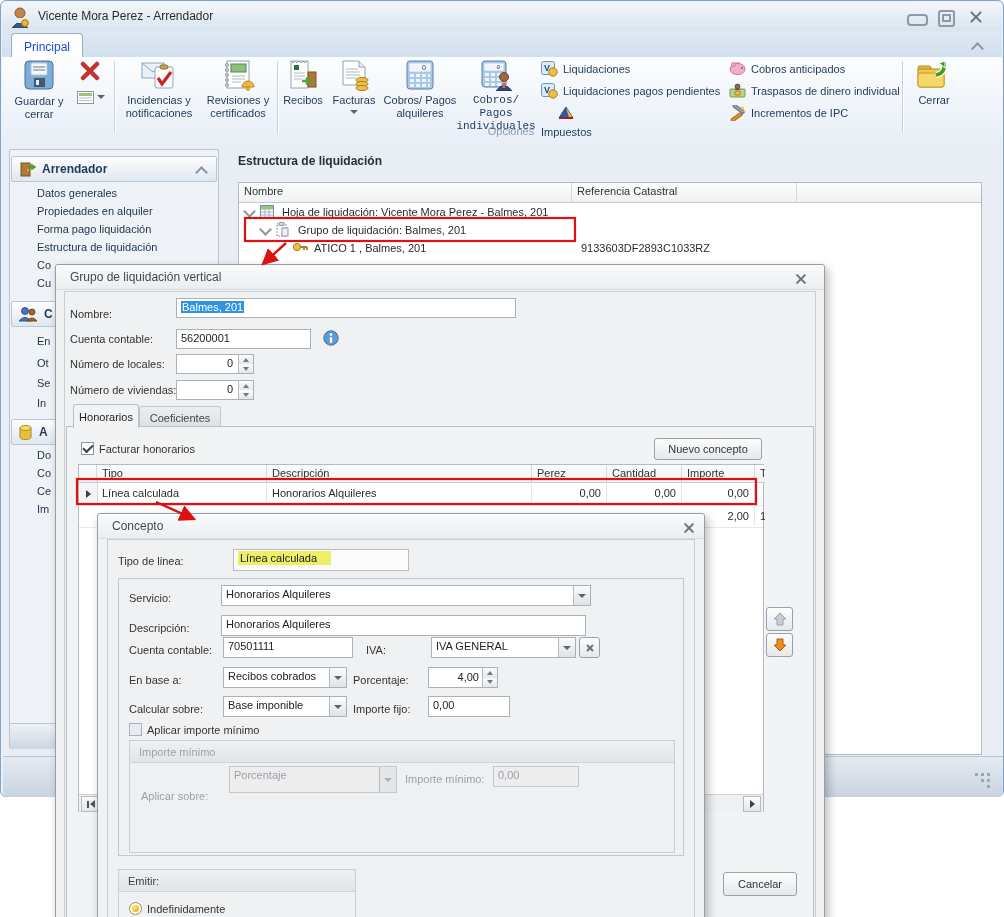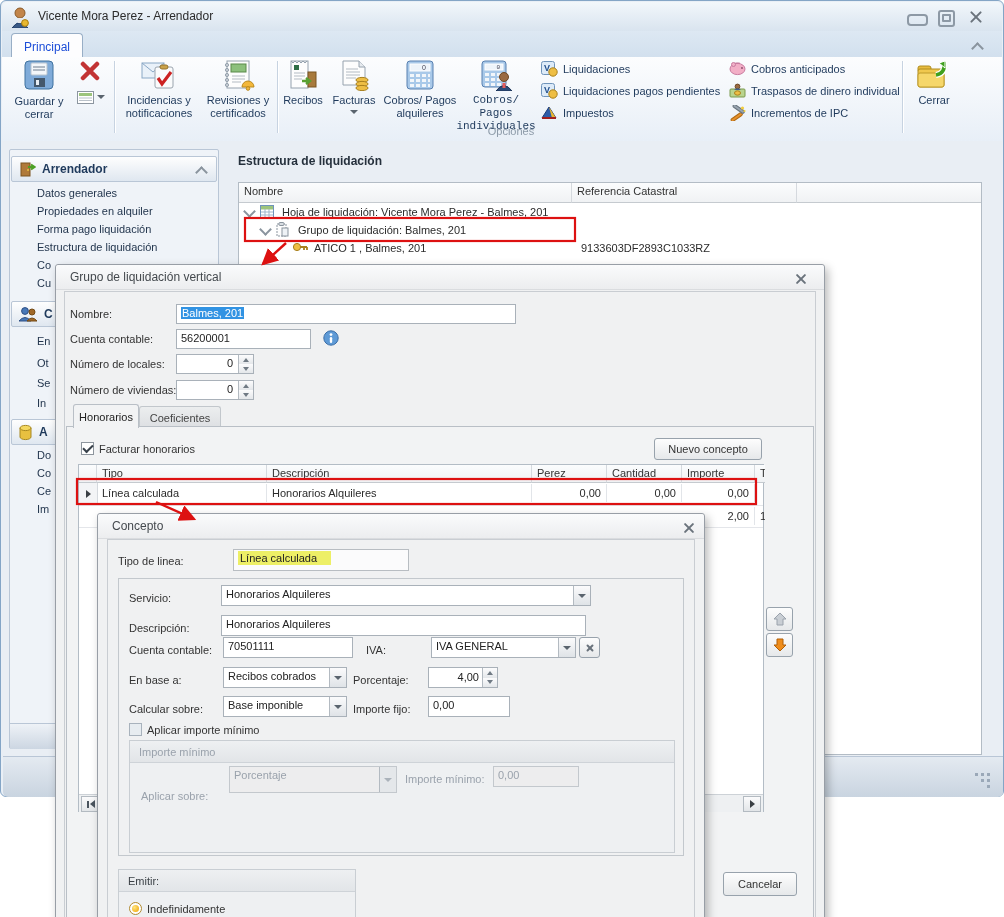--- a/index.html
+++ b/index.html
@@ -235,21 +235,21 @@
     <div class="smallbtn" style="left:540px;top:82px;">
       <span>
         <svg width="17" height="16">
           <rect x="0.5" y="0.5" width="13" height="13" rx="2" fill="#dcEAF8" stroke="#6f94ba"></rect>
           <text x="3" y="10" font-size="9" font-weight="bold" fill="#24528e">V</text>
           <circle cx="12" cy="11" r="4.2" fill="#eebe44" stroke="#a8801e"></circle>
         </svg>
       </span>
       <span>Liquidaciones pagos pendientes</span>
     </div>
-    <div class="smallbtn" style="left:540px;top:104px;">
+    <div class="smallbtn" style="left:540px;top:104px;flex-direction:column;">
       <span>
         <svg width="17" height="16">
           <path d="M1 13 L8 2 L15 13 Z" fill="#2e5ca8" stroke="#1c3c78"></path>
           <path d="M8 2 L15 13 L11 13 Z" fill="#e8b830"></path>
           <path d="M1 13 h14" stroke="#a02020" stroke-width="2"></path>
         </svg>
       </span>
       <span>Impuestos</span>
     </div>
 
@@ -413,21 +413,21 @@
     <div class="dlg-title">
       <span>Grupo de liquidación vertical</span>
     </div>
     <div class="abs" style="left:738px;top:6px;width:14px;height:14px;">
       <span class="cross" style="width:13px;height:13px;"></span>
     </div>
 
     <div class="panel" style="left:8px;top:26px;width:752px;height:628px;background:#f0f1f2;"></div>
 
     <div class="lbl" style="left:14px;top:43px;">Nombre:</div>
-    <div class="inp" style="left:120px;top:39px;width:340px;height:20px;">
+    <div class="inp" style="left:120px;top:33px;width:340px;height:20px;">
       <span style="background:#3193e3;color:#fff;padding:0 1px;">Balmes, 201</span>
     </div>
     <div class="lbl" style="left:14px;top:68px;">Cuenta contable:</div>
     <div class="inp" style="left:120px;top:64px;width:135px;height:20px;">56200001</div>
     <span class="abs" style="left:267px;top:65px;">
       <svg width="16" height="16">
         <circle cx="8" cy="8" r="7.2" fill="#5e9ad6" stroke="#3a6ea8"></circle>
         <circle cx="8" cy="4.6" r="1.4" fill="#fff"></circle>
         <rect x="6.8" y="7" width="2.4" height="6" rx="1.2" fill="#fff"></rect>
       </svg>

